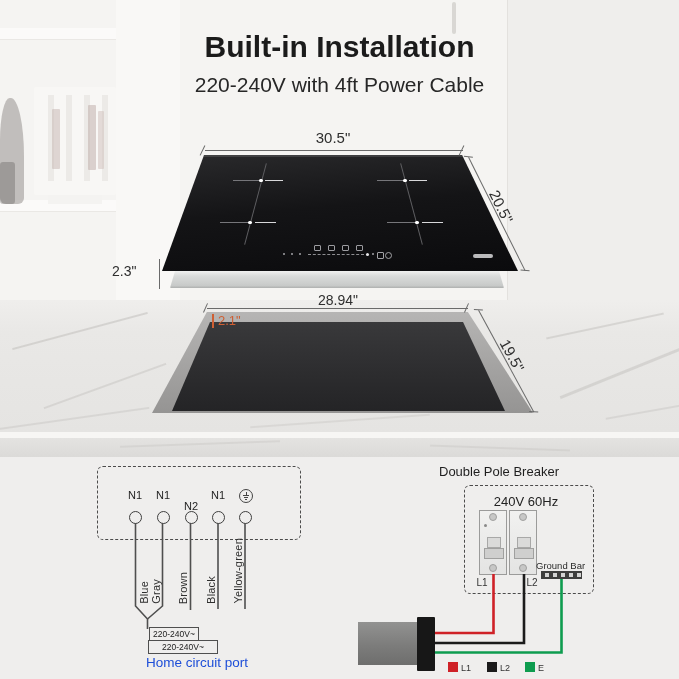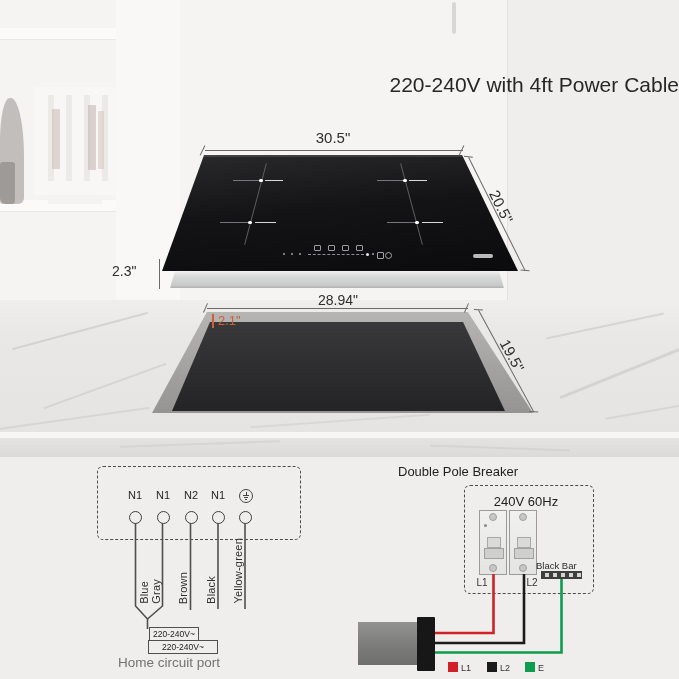--- a/index.html
+++ b/index.html
@@ -15,21 +15,21 @@
   .shelf-band{left:0;width:116px;height:11px;background:#fbfaf9;border-bottom:1px solid #eae8e5;}
   .vase{left:0;top:98px;width:24px;height:106px;background:#8d8885;opacity:.5;border-radius:40% 55% 6px 6px;}
   .vase2{left:0;top:162px;width:15px;height:42px;background:#5c5855;opacity:.35;border-radius:3px;}
   .rack{left:34px;top:87px;width:82px;height:108px;background:#f8f7f5;border-radius:2px;}
   .slat{top:8px;width:6px;height:86px;background:#eceae7;}
   .books{opacity:.5;border-radius:1px;}
   .rack-base{left:48px;top:195px;width:54px;height:9px;background:#f4f3f1;}
   .handle{left:452px;top:2px;width:4px;height:32px;background:#d9d7d4;border-radius:2px;}
   
   .title{left:0;top:30px;width:679px;text-align:center;font-size:30px;font-weight:700;color:#1b1b1b;}
-  .subtitle{left:0;top:73px;width:679px;text-align:right;font-size:21px;color:#272727;}
+  .subtitle{left:0;top:73px;width:679px;text-align:center;font-size:21px;color:#272727;}
   
   .glass{left:162px;top:155px;width:356px;height:116px;
     clip-path:polygon(11.8% 0,84.3% 0,100% 100%,0 100%);
     background:linear-gradient(175deg,#2a2a2c 0%,#141416 45%,#0b0b0d 100%);}
   .glass-sheen{left:0;top:0;width:100%;height:2px;background:rgba(255,255,255,.12);}
   .bline-v{width:1px;background:#5e5e61;}
   .bline-h{height:1px;background:linear-gradient(90deg,#76767a 0 52%,rgba(0,0,0,0) 52% 57%,#d8d8da 57% 90%,rgba(0,0,0,0) 90% 100%);}
   .bdot{width:3.5px;height:3.5px;border-radius:50%;background:#fff;}
   .panel{left:118px;top:89px;width:116px;height:18px;}
   .psq{top:1px;width:5px;height:4px;border:1px solid #9c9ca0;border-radius:1px;}
@@ -65,21 +65,21 @@
   
   .botsec{left:0;top:457px;width:679px;height:222px;background:#efeeed;}
   .dashedbox{border:1.5px dashed #4b4b4b;border-radius:6px;}
   .cc-title{font-size:12.5px;color:#1e1e1e;text-align:center;}
   .tlabel{width:30px;text-align:center;font-size:11px;color:#252525;}
   .tcircle{width:11px;height:11px;border:1.5px solid #3f3f3f;border-radius:50%;background:transparent;}
   .gicon{width:12px;height:12px;border:1px solid #444;border-radius:50%;}
   .gicon i{background:#444;left:50%;}
   .wlabel{writing-mode:vertical-rl;transform:rotate(180deg);font-size:11px;color:#2e2e2e;letter-spacing:.2px;}
   .vbox{border:1px solid #4f4f4f;font-size:8.5px;color:#222;text-align:center;line-height:12px;background:transparent;}
-  .caption{font-size:13.5px;color:#737373;text-align:left;}
+  .caption{font-size:13.5px;color:#1d4ed8;text-align:right;}
   .bk-title{font-size:13px;color:#1e1e1e;}
   .bk-rating{font-size:13px;color:#222;text-align:center;}
   .module{width:26px;height:63px;border:1px solid #9b9b9a;background:linear-gradient(180deg,#f1f1f0,#e4e4e3);}
   .screw{left:9px;width:6px;height:6px;border-radius:50%;background:#c7c7c6;border:1px solid #a0a09f;}
   .tog-s{left:7px;top:26px;width:12px;height:9px;background:#dadad9;border:1px solid #a8a8a7;}
   .tog-b{left:4px;top:37px;width:18px;height:9px;background:#cfcfce;border:1px solid #a0a09f;}
   .ind{left:4px;top:13px;width:3px;height:3px;border-radius:50%;background:#8a8a89;}
   .pole-label{width:20px;text-align:center;font-size:10px;color:#333;}
   .gb-label{font-size:9.5px;color:#2a2a2a;}
   .gbar{left:541px;top:571px;width:41px;height:8px;background:#3e3e3d;}
@@ -106,20 +106,21 @@
     <i class="slat" style="left:32px"></i>
     <i class="slat" style="left:50px"></i>
     <i class="slat" style="left:68px"></i>
     <i class="books" style="left:18px;top:22px;width:8px;height:60px;background:#c4b3af"></i>
     <i class="books" style="left:54px;top:18px;width:8px;height:65px;background:#bba9a5"></i>
     <i class="books" style="left:64px;top:24px;width:6px;height:58px;background:#cdbdb9"></i>
   </div>
   <div class="abs rack-base"></div>
   <div class="abs handle"></div>
 
+  <div class="abs title">Built-in Installation</div>
   <div class="abs subtitle">220-240V with 4ft Power Cable</div>
 
   <div class="abs glass">
     <i class="glass-sheen"></i>
     <i class="bline-v" style="left:93px;top:7px;height:84px;transform:rotate(15deg)"></i>
     <i class="bline-v" style="left:249px;top:7px;height:84px;transform:rotate(-15deg)"></i>
     <i class="bline-h" style="left:71px;top:25px;width:56px"></i>
     <i class="bline-h" style="left:215px;top:25px;width:56px"></i>
     <i class="bline-h" style="left:58px;top:67px;width:62px"></i>
     <i class="bline-h" style="left:225px;top:67px;width:62px"></i>
@@ -189,21 +190,21 @@
     <i style="left:-1px;top:-4px;width:1.2px;height:9px;background:#6a6a6a;transform:rotate(32deg)"></i>
     <i style="right:0;top:-4px;width:1.2px;height:9px;background:#6a6a6a;transform:rotate(32deg)"></i>
   </div>
   <div class="abs dimtxt rottxt" style="left:495px;top:347px;transform:rotate(61.5deg)">19.5"</div>
 
   <div class="abs botsec"></div>
 
   <div class="abs dashedbox" style="left:97px;top:466px;width:202px;height:72px"></div>
   <span class="abs tlabel" style="left:120px;top:489px">N1</span>
   <span class="abs tlabel" style="left:148px;top:489px">N1</span>
-  <span class="abs tlabel" style="left:176px;top:489px">N2</span>
+  <span class="abs tlabel" style="left:176px;top:500px">N2</span>
   <span class="abs tlabel" style="left:203px;top:489px">N1</span>
   <span class="abs gicon" style="left:239px;top:489px">
     <i style="top:2px;margin-left:-0.5px;width:1px;height:3px"></i>
     <i style="top:5px;margin-left:-3px;width:6px;height:1px"></i>
     <i style="top:7px;margin-left:-2px;width:4px;height:1px"></i>
     <i style="top:9px;margin-left:-1px;width:2px;height:1px"></i>
   </span>
   <span class="abs tcircle" style="left:129px;top:511px"></span>
   <span class="abs tcircle" style="left:157px;top:511px"></span>
   <span class="abs tcircle" style="left:185px;top:511px"></span>
@@ -213,39 +214,39 @@
   <span class="abs wlabel" style="left:138px;bottom:75px">Blue</span>
   <span class="abs wlabel" style="left:150px;bottom:75px">Gray</span>
   <span class="abs wlabel" style="left:177px;bottom:75px">Brown</span>
   <span class="abs wlabel" style="left:205px;bottom:75px">Black</span>
   <span class="abs wlabel" style="left:232px;bottom:75px">Yellow-green</span>
 
   <div class="abs vbox" style="left:149px;top:627px;width:48px;height:12px">220-240V~</div>
   <div class="abs vbox" style="left:148px;top:640px;width:68px;height:12px">220-240V~</div>
   <div class="abs caption" style="left:118px;top:655px;width:130px">Home circuit port</div>
 
-  <div class="abs bk-title" style="left:398px;top:464px">Double Pole Breaker</div>
+  <div class="abs bk-title" style="left:439px;top:464px">Double Pole Breaker</div>
   <div class="abs dashedbox" style="left:464px;top:485px;width:128px;height:107px"></div>
   <div class="abs bk-rating" style="left:485px;top:494px;width:82px">240V 60Hz</div>
   <div class="abs module" style="left:479px;top:510px">
     <i class="screw" style="top:2px"></i>
     <i class="screw" style="bottom:2px"></i>
     <i class="ind"></i>
     <i class="tog-s"></i>
     <i class="tog-b"></i>
   </div>
   <div class="abs module" style="left:509px;top:510px">
     <i class="screw" style="top:2px"></i>
     <i class="screw" style="bottom:2px"></i>
     <i class="tog-s"></i>
     <i class="tog-b"></i>
   </div>
   <span class="abs pole-label" style="left:472px;top:577px">L1</span>
   <span class="abs pole-label" style="left:522px;top:577px">L2</span>
-  <span class="abs gb-label" style="left:536px;top:560px">Black Bar</span>
+  <span class="abs gb-label" style="left:536px;top:560px">Ground Bar</span>
   <div class="abs gbar">
     <i style="left:4px"></i>
     <i style="left:12px"></i>
     <i style="left:20px"></i>
     <i style="left:28px"></i>
     <i style="left:36px"></i>
   </div>
 
   <svg class="abs wires" width="679" height="679" viewBox="0 0 679 679">
     <path d="M135.5 523 V606 L147.5 619 V629" stroke="#4f4f4f" stroke-width="1.6" fill="none"></path>

